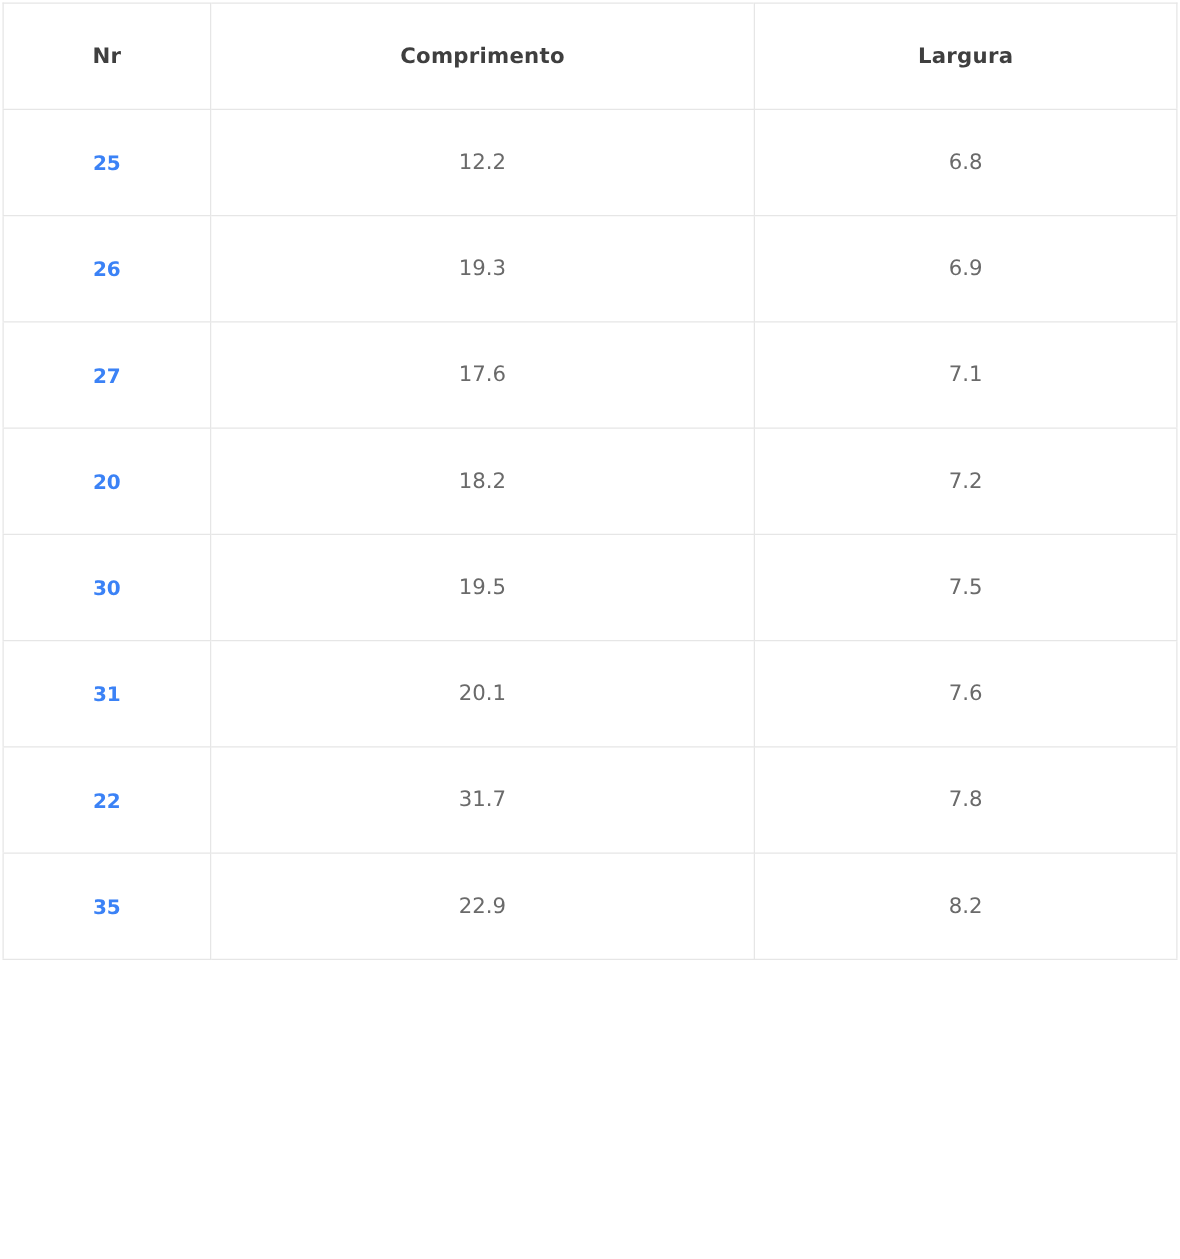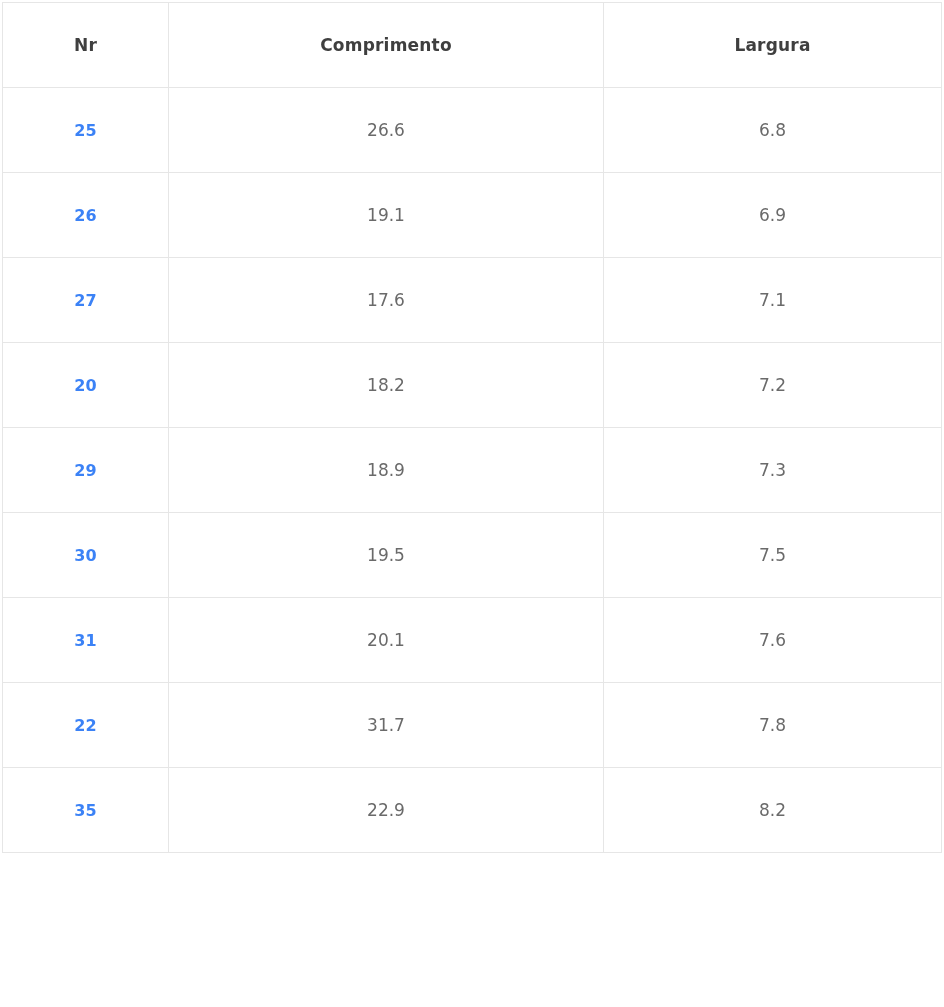--- a/index.html
+++ b/index.html
@@ -85,42 +85,37 @@
     <thead>
       <tr>
         <th>Nr</th>
         <th>Comprimento</th>
         <th>Largura</th>
       </tr>
     </thead>
     <tbody>
       <tr>
         <td class="cell-nr">25</td>
-        <td>26.6</td>
+        <td>12.2</td>
         <td>6.8</td>
       </tr>
       <tr>
         <td class="cell-nr">26</td>
-        <td>19.1</td>
+        <td>19.3</td>
         <td>6.9</td>
       </tr>
       <tr>
         <td class="cell-nr">27</td>
         <td>17.6</td>
         <td>7.1</td>
       </tr>
       <tr>
         <td class="cell-nr">20</td>
         <td>18.2</td>
         <td>7.2</td>
-      </tr>
-      <tr>
-        <td class="cell-nr">29</td>
-        <td>18.9</td>
-        <td>7.3</td>
       </tr>
       <tr>
         <td class="cell-nr">30</td>
         <td>19.5</td>
         <td>7.5</td>
       </tr>
       <tr>
         <td class="cell-nr">31</td>
         <td>20.1</td>
         <td>7.6</td>

